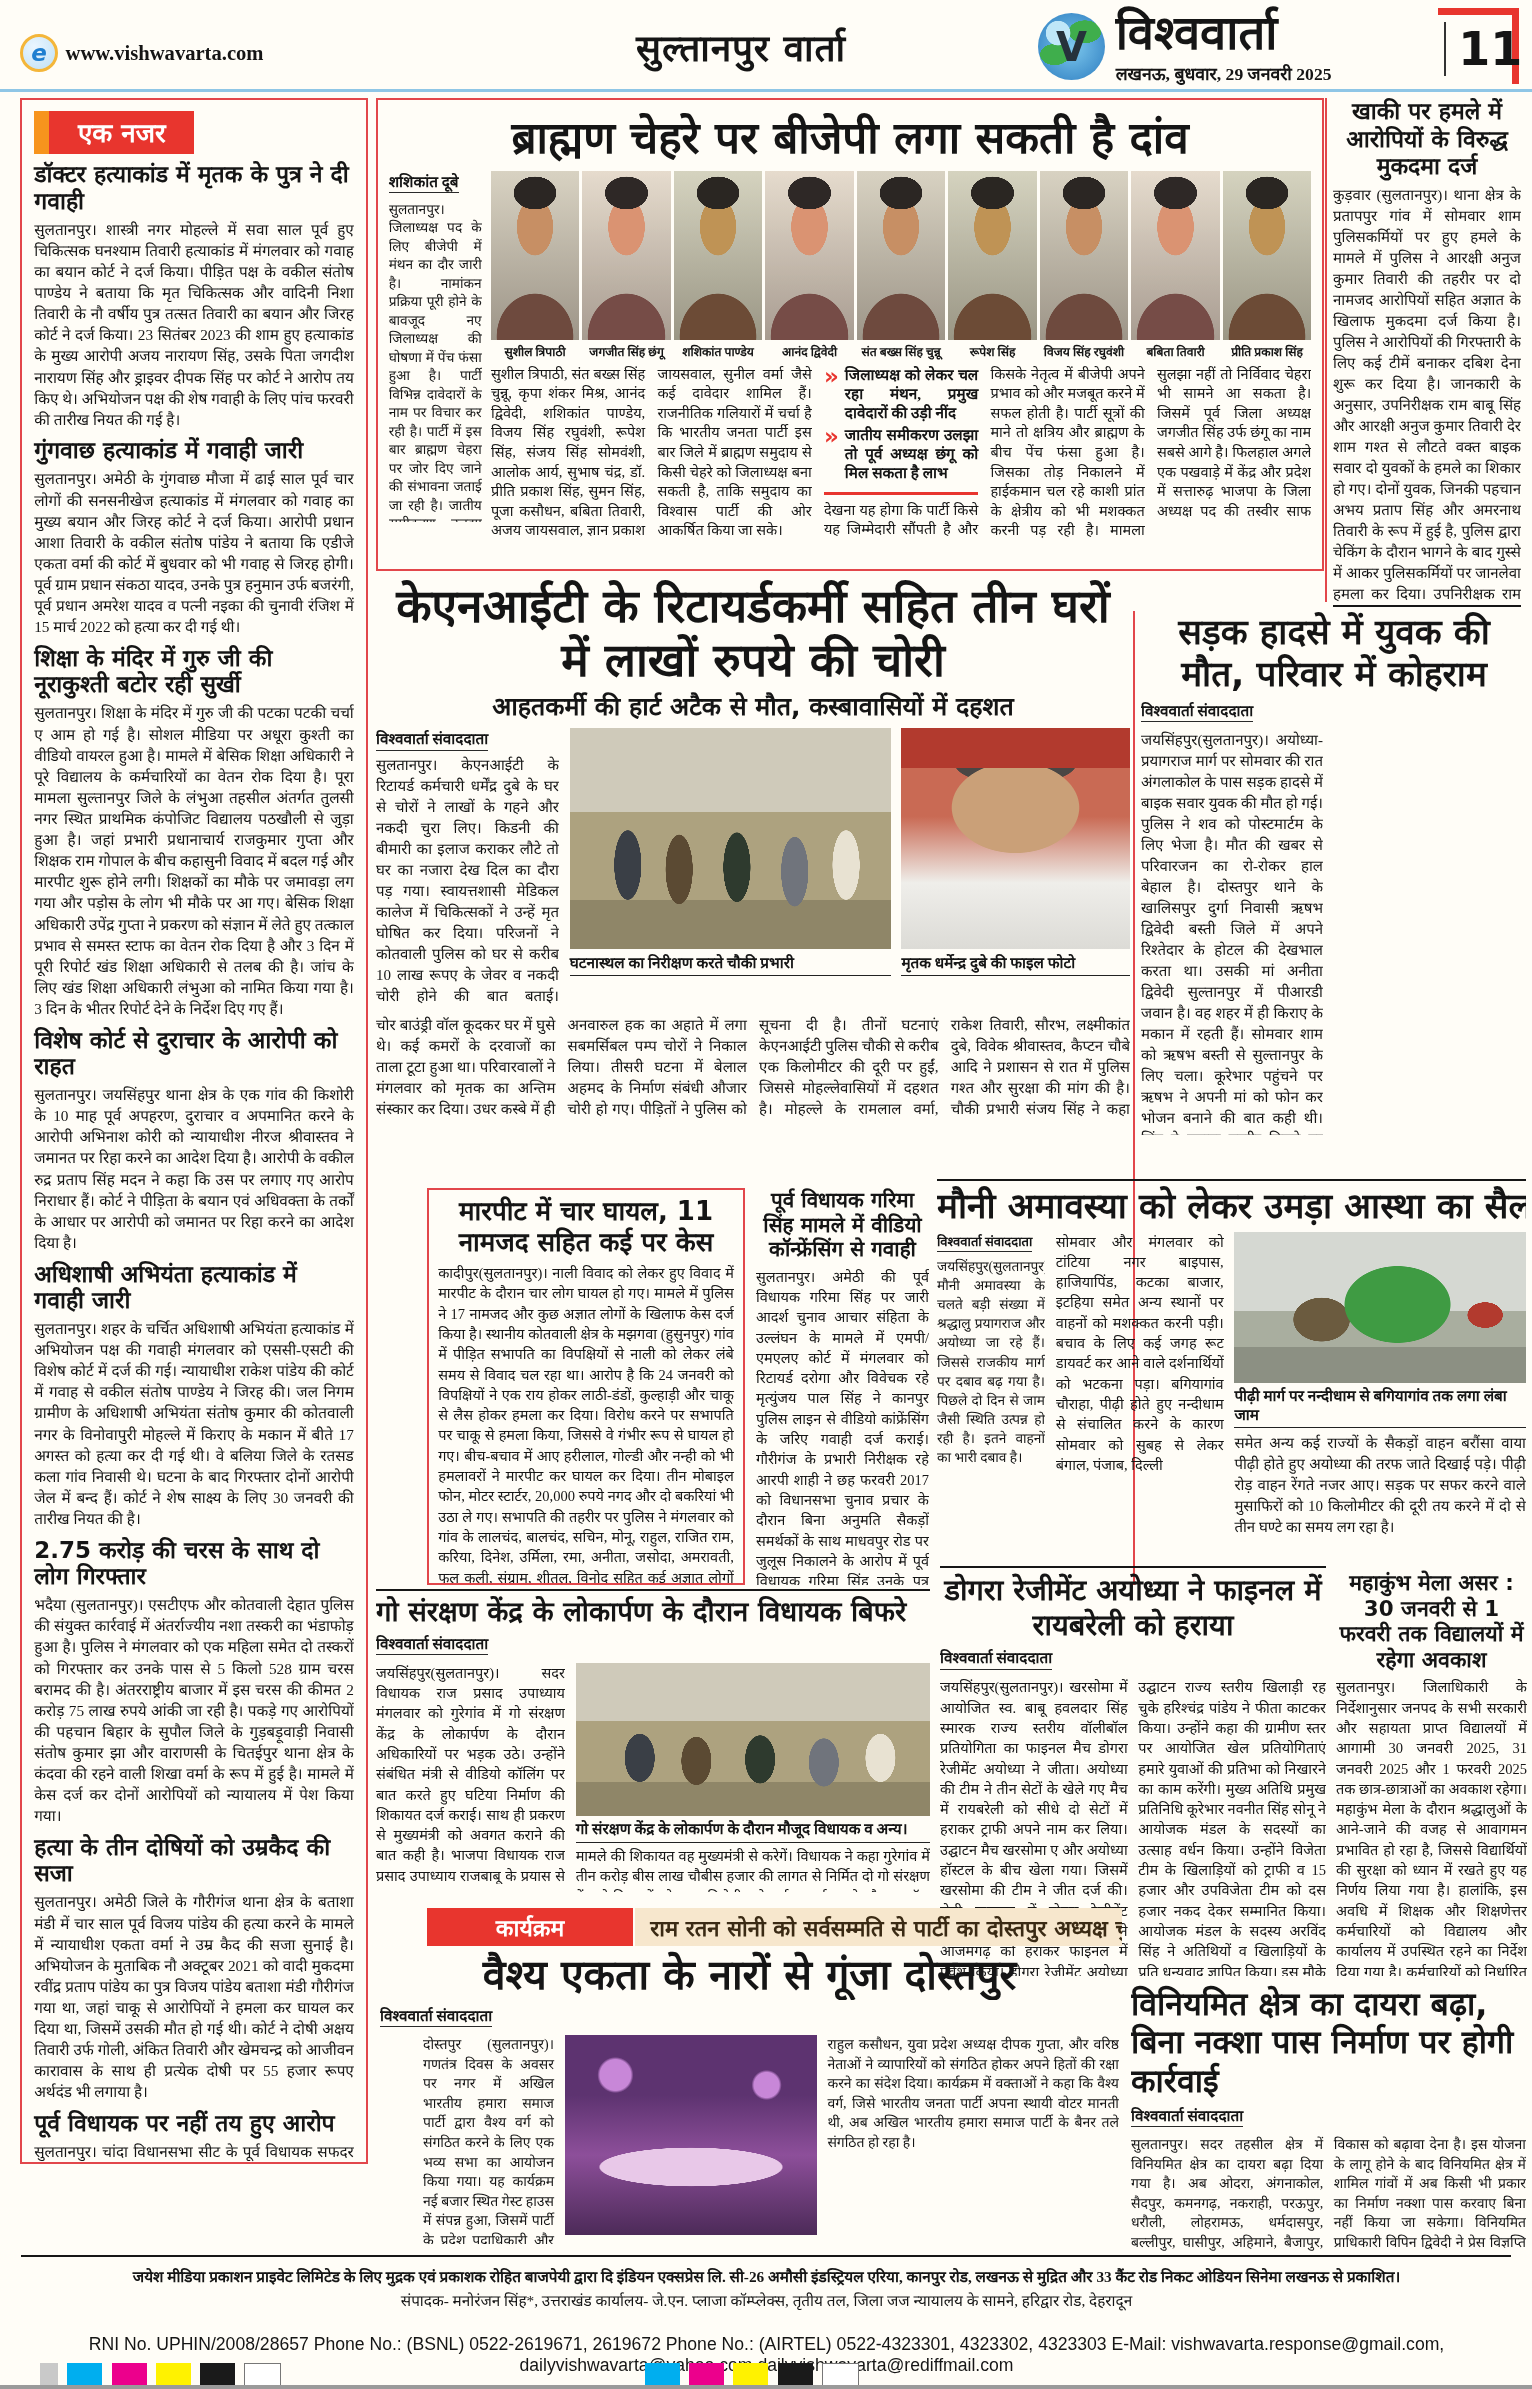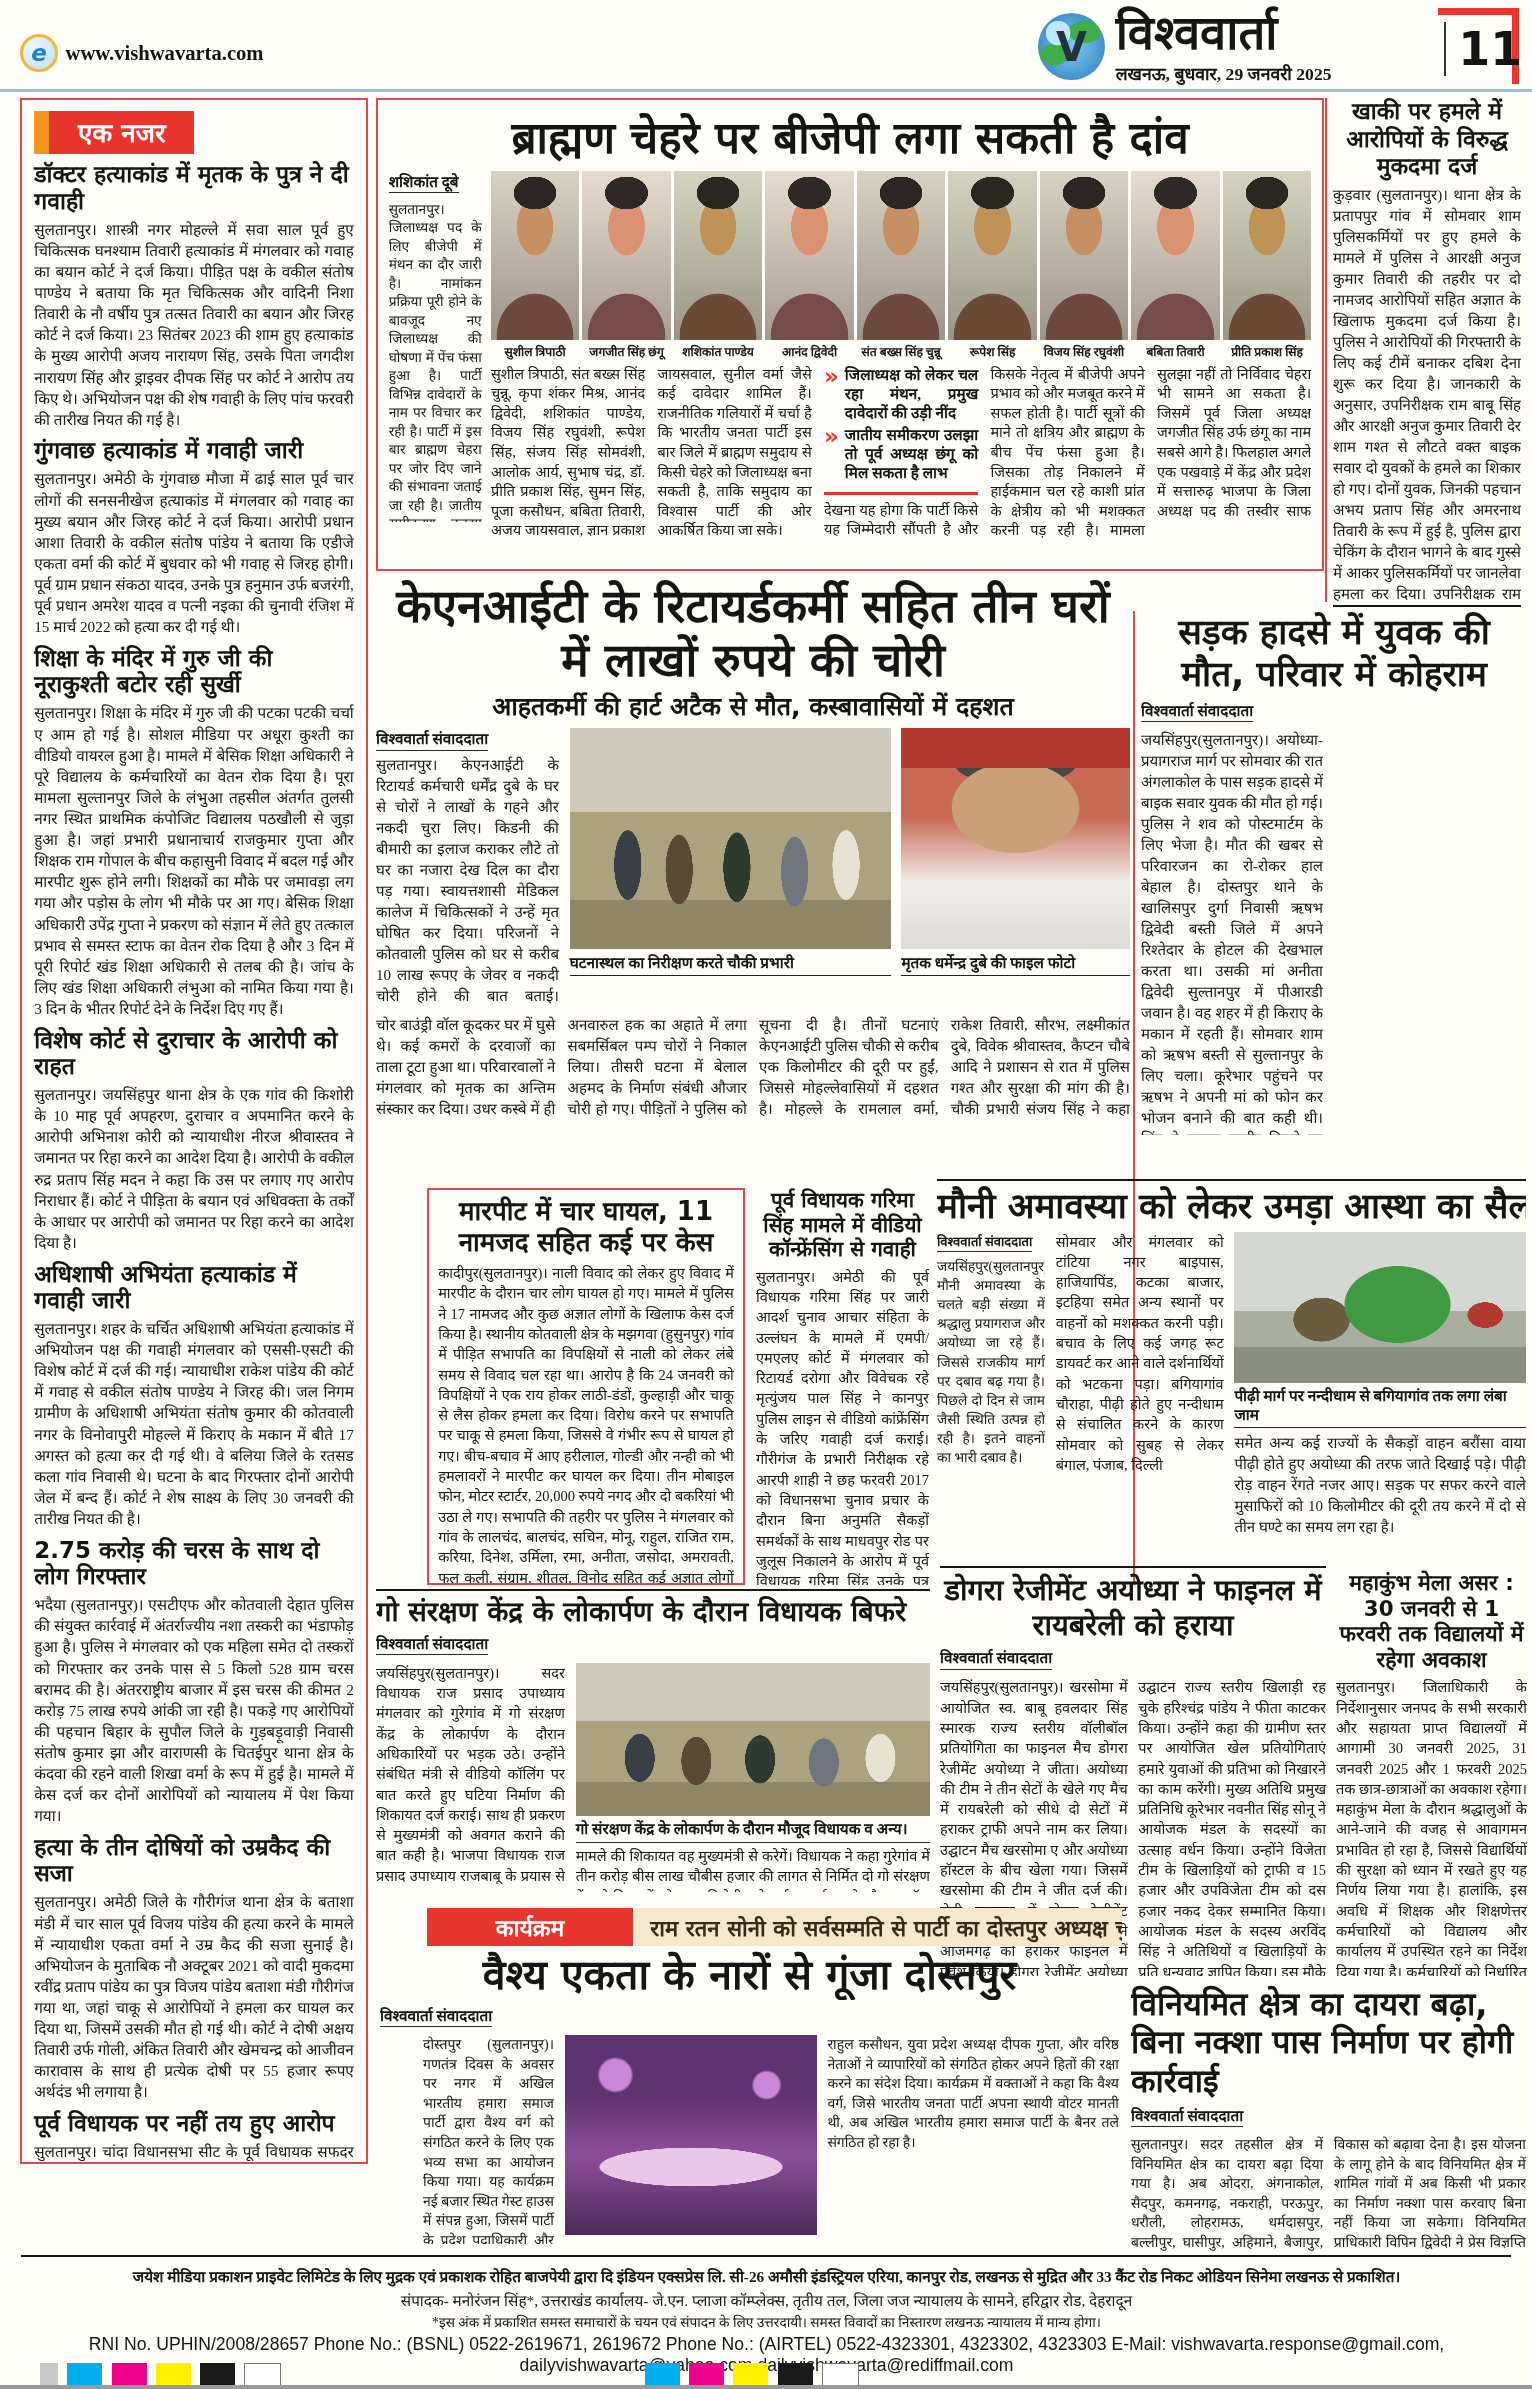--- a/index.html
+++ b/index.html
@@ -112,20 +112,21 @@
 </style>
 </head>
 <body>
 
 <div id="page">
 
   <div class="abs" id="site">
     <span class="eicon">e</span>
     <span>www.vishwavarta.com</span>
   </div>
+  <div class="abs sans" id="sectitle">सुल्तानपुर वार्ता</div>
   <div class="abs" id="masthead">
     <div class="globe">
         <span>V</span>
       </div>
     <div>
       <div class="sans" id="mast-title">विश्ववार्ता</div>
       <div id="mast-date">लखनऊ, बुधवार, 29 जनवरी 2025</div>
     </div>
   </div>
   <div class="abs" id="pagebox">
@@ -367,21 +368,20 @@
         </div>
       <div style="flex:1;min-width:0;">
           <p class="jus" style="font-size:14px;">विकास को बढ़ावा देना है। इस योजना के लागू होने के बाद विनियमित क्षेत्र में शामिल गांवों में अब किसी भी प्रकार का निर्माण नक्शा पास करवाए बिना नहीं किया जा सकेगा। विनियमित प्राधिकारी विपिन द्विवेदी ने प्रेस विज्ञप्ति जारी कर जनता को सूचित किया कि नक्शा पास करवाए बिना निर्माण करने पर सख्त कार्रवाई की जाएगी। विस्तृत जानकारी और आवेदन के लिए जिला प्रशासन की आधिकारिक वेबसाइट sultanpur.nic.in पर विजिट कर सकते हैं।</p>
         </div>
     </div>
   </div>
 
   <div class="abs hline" style="left:21.4px;top:2255px;width:1490px;height:2.3px;"></div>
   <div class="abs footline b" style="top:2266px;">जयेश मीडिया प्रकाशन प्राइवेट लिमिटेड के लिए मुद्रक एवं प्रकाशक रोहित बाजपेयी द्वारा दि इंडियन एक्सप्रेस लि. सी-26 अमौसी इंडस्ट्रियल एरिया, कानपुर रोड, लखनऊ से मुद्रित और 33 कैंट रोड निकट ओडियन सिनेमा लखनऊ से प्रकाशित।</div>
   <div class="abs footline" style="top:2290px;">संपादक- मनोरंजन सिंह*, उत्तराखंड कार्यालय- जे.एन. प्लाजा कॉम्प्लेक्स, तृतीय तल, जिला जज न्यायालय के सामने, हरिद्वार रोड, देहरादून</div>
-  <div class="abs footline" style="top:2312px;font-size:13.7px;">*इस अंक में प्रकाशित समस्त समाचारों के चयन एवं संपादन के लिए उत्तरदायी। समस्त विवादों का निस्तारण लखनऊ न्यायालय में मान्य होगा।</div>
   <div class="abs footline" id="rni" style="top:2334px;">RNI No. UPHIN/2008/28657  Phone No.:  (BSNL) 0522-2619671, 2619672  Phone No.: (AIRTEL) 0522-4323301, 4323302, 4323303   E-Mail: vishwavarta.response@gmail.com,  dailyvishwavarta@yahoo.com  dailyvishwavarta@rediffmail.com</div>
 
   <div class="abs regbar" style="left:40px;top:2363px;">
     <div class="sq" style="background:#c9c9c9;width:18.3px;"></div>
     <div class="sq" style="background:#00aeef;"></div>
     <div class="sq" style="background:#ec008c;"></div>
     <div class="sq" style="background:#fff200;"></div>
     <div class="sq" style="background:#1a1a1a;"></div>
     <div class="sq outline"></div>
   </div>

